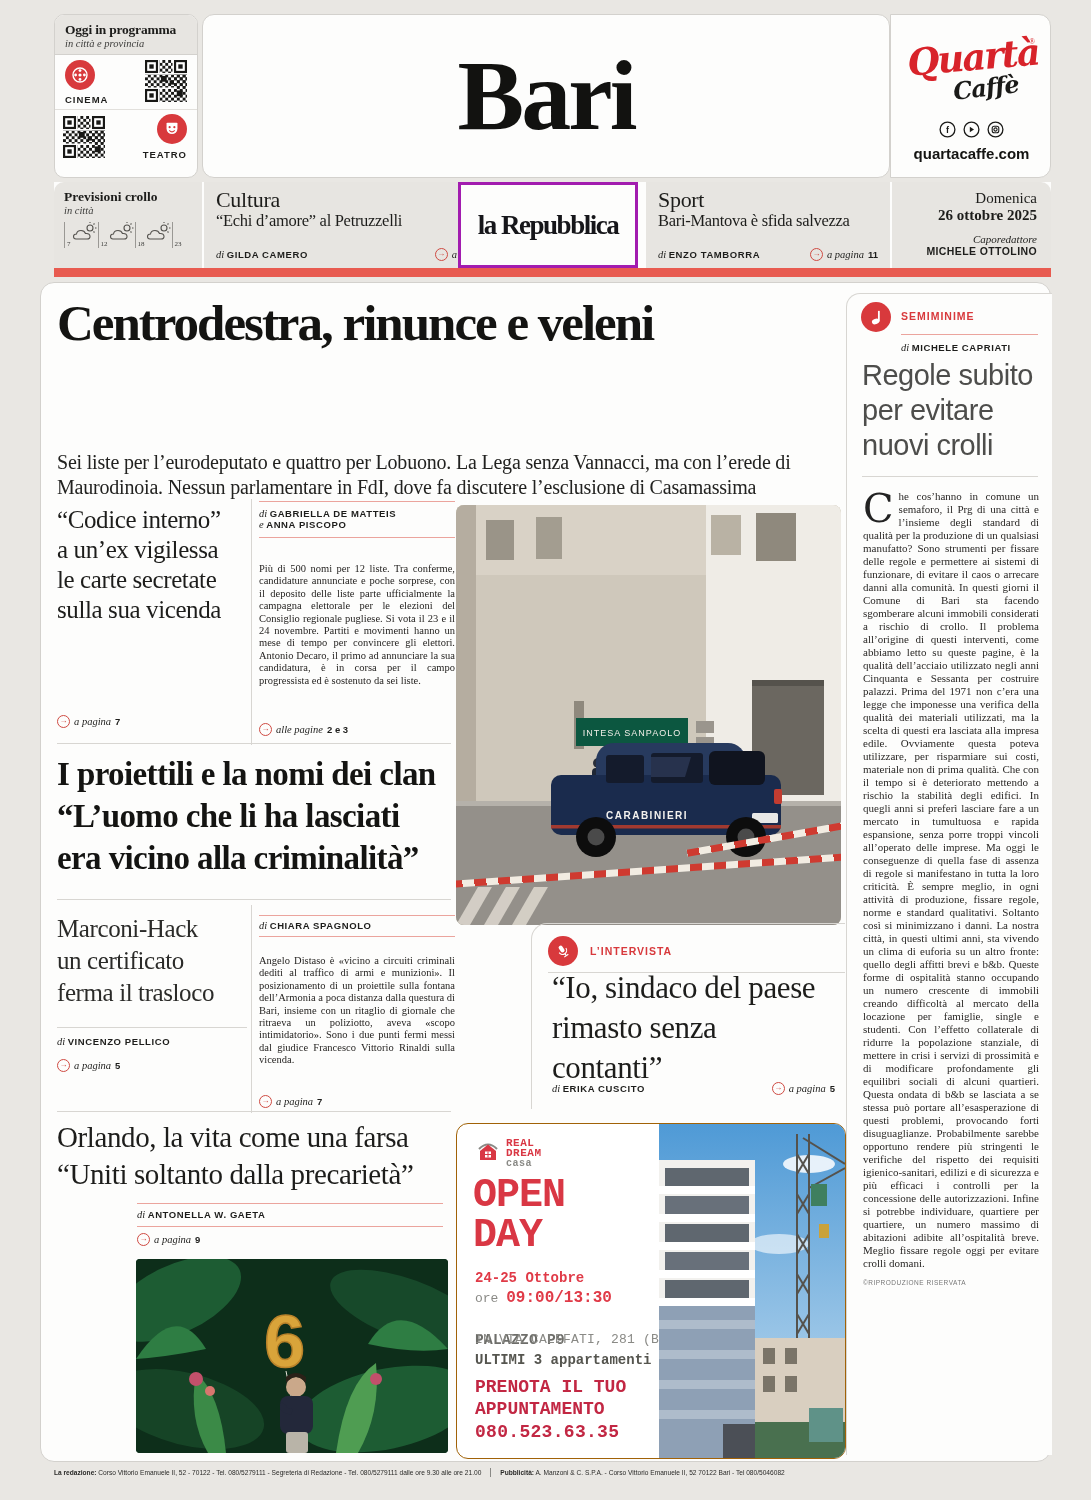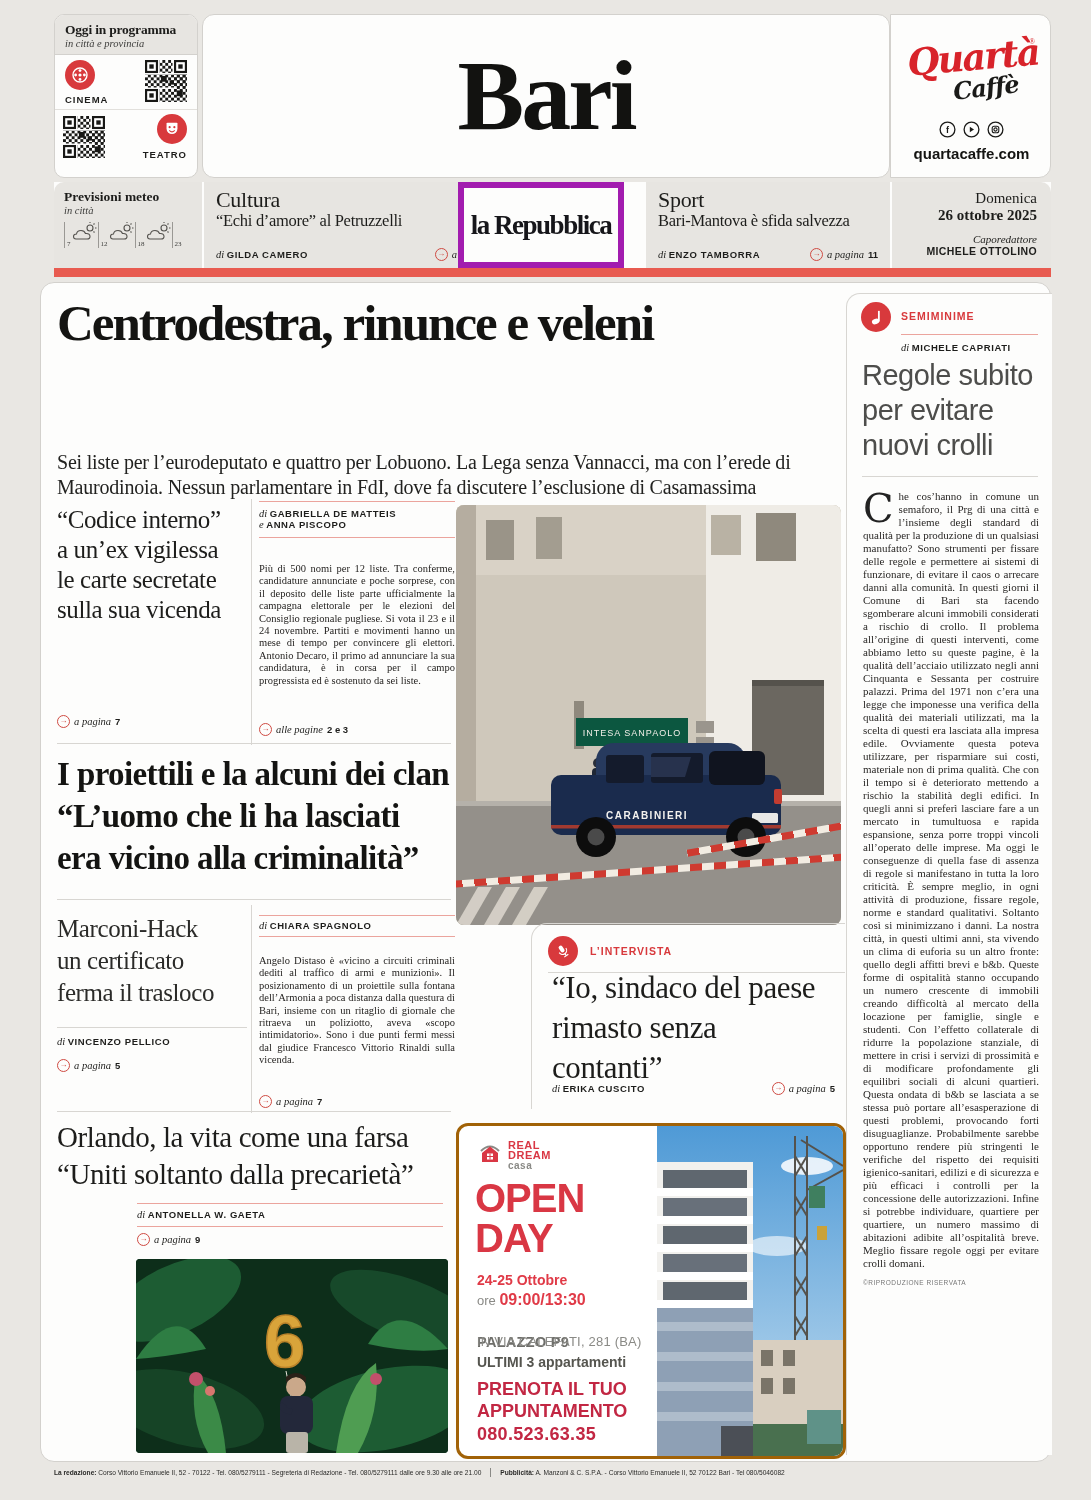--- a/index.html
+++ b/index.html
@@ -23,21 +23,21 @@
   .q-name{position:absolute;left:16px;top:20px;font-family:"DejaVu Serif",serif;font-style:italic;font-weight:bold;font-size:37px;color:#d8232a;transform:rotate(-5deg);letter-spacing:-2px;}
   .q-sub{position:absolute;left:62px;top:58px;font-family:"DejaVu Serif",serif;font-style:italic;font-weight:bold;font-size:24px;color:#1a1a18;transform:rotate(-7deg);letter-spacing:-1px;}
   .q-reg{position:absolute;left:138px;top:22px;font-size:8px;color:#d8232a;}
   .q-social{position:absolute;left:0;top:106px;width:161px;display:flex;justify-content:center;gap:7px;}
   .q-web{position:absolute;left:0;top:130px;width:161px;text-align:center;font-family:"Liberation Sans",sans-serif;font-weight:bold;font-size:15px;color:#141412;}
   
   .strip-bg{left:54px;top:182px;width:997px;height:86px;background:#fdfdfc;}
   .strip-box{position:absolute;top:0;height:86px;background:#e7e5e1;box-sizing:border-box;}
   .sb-meteo{left:0;width:148px;border-radius:10px 0 0 0;padding:7px 10px;}
   .sb-cultura{left:150px;width:306px;padding:6px 12px;}
-  .sb-rep{left:404px;width:166px;background:#fdfdfc;border:6px solid #a21caf;display:flex;align-items:center;justify-content:center;}
+  .sb-rep{left:404px;width:180px;background:#fdfdfc;border:3px solid #a21caf;display:flex;align-items:center;justify-content:center;}
   .sb-sport{left:592px;width:244px;padding:6px 12px;}
   .sb-date{left:838px;width:159px;border-radius:0 10px 0 0;padding:8px 14px;text-align:right;box-sizing:border-box;}
   .sec-name{font-size:22px;color:#1d1d1b;letter-spacing:-.3px;line-height:1.05;}
   .sec-title{font-size:16.5px;color:#1d1d1b;letter-spacing:-.3px;line-height:1.15;margin-top:1px;}
   .sec-foot{position:absolute;left:12px;right:12px;bottom:7px;display:flex;justify-content:space-between;align-items:center;}
   .byline{font-size:10px;color:#1d1d1b;}
   .byline i{font-size:10.5px;}
   .byline b{font-family:"Liberation Sans",sans-serif;font-size:9.5px;letter-spacing:.6px;}
   .pr{display:flex;align-items:center;gap:4px;font-size:10.5px;font-style:italic;color:#1d1d1b;}
   .pr-ico{width:11px;height:11px;border:1px solid #cf4a42;border-radius:50%;color:#cf4a42;font-style:normal;font-size:8px;line-height:10px;text-align:center;flex:0 0 auto;}
@@ -86,21 +86,21 @@
   .int-ico{position:absolute;left:16px;top:12px;width:30px;height:30px;}
   .int-label{position:absolute;left:58px;top:21px;font-family:"Liberation Sans",sans-serif;font-weight:bold;font-size:10.5px;letter-spacing:1px;color:#d8393c;}
   .int-rule{position:absolute;left:16px;right:0;top:48px;height:1px;background:#d8d6d2;}
   .int-hl{position:absolute;left:20px;top:44px;width:280px;font-size:31px;line-height:40px;text-align:left;}
   .int-foot{position:absolute;left:20px;right:10px;bottom:14px;display:flex;justify-content:space-between;align-items:center;}
   
   .photo1{position:absolute;left:415px;top:222px;width:385px;height:420px;border-radius:8px;overflow:hidden;background:#cfc8bb;}
   .tape{position:absolute;height:7px;background:repeating-linear-gradient(90deg,#cf3a30 0 12px,#f2ece2 12px 24px);}
   .photo2{position:absolute;left:95px;top:976px;width:312px;height:194px;border-radius:4px;overflow:hidden;background:#123b23;}
   
-  .ad-box{position:absolute;left:415px;top:840px;width:390px;height:336px;background:#fff;border:3px solid #a16207;border-radius:12px;box-sizing:border-box;overflow:hidden;font-family:Liberation Sans, sans-serif;}
+  .ad-box{position:absolute;left:415px;top:840px;width:390px;height:336px;background:#fff;border:1px solid #a16207;border-radius:12px;box-sizing:border-box;overflow:hidden;font-family:Liberation Mono, monospace;}
   .ad-photo{position:absolute;right:0;top:0;width:186px;height:334px;}
   .ad-logo{position:absolute;left:18px;top:14px;display:flex;gap:5px;align-items:flex-start;}
   .ad-logo-txt{font-weight:bold;font-size:11px;line-height:10px;color:#d93744;letter-spacing:.5px;}
   .ad-logo-txt .casa{color:#8a8a86;font-weight:bold;font-size:10px;}
   .ad-open{position:absolute;left:16px;top:52px;font-weight:800;font-size:40px;line-height:40px;color:#d93744;letter-spacing:-1px;}
   .ad-open span{display:block;}
   .ad-date{position:absolute;left:18px;top:146px;font-weight:bold;font-size:14px;color:#e03a47;}
   .ad-time{position:absolute;left:18px;top:165px;font-size:13px;color:#8a8a86;}
   .ad-time b{color:#e03a47;font-size:16px;}
   .ad-palazzo{position:absolute;left:18px;top:190px;font-weight:bold;font-size:14.5px;color:#6e6e6a;letter-spacing:.3px;margin-top:18px;}
@@ -217,21 +217,21 @@
             <circle cx="8.5" cy="8.5" r="7.4" fill="none" stroke="#1a1a18" stroke-width="1.3"></circle>
             <rect x="5.2" y="5.2" width="6.6" height="6.6" rx="2" fill="none" stroke="#1a1a18" stroke-width="1.1"></rect>
             <circle cx="8.5" cy="8.5" r="1.6" fill="none" stroke="#1a1a18" stroke-width="1.1"></circle>
           </svg></span>
     </div>
     <div class="q-web">quartacaffe.com</div>
   </div>
 
   <div class="abs strip-bg">
     <div class="strip-box sb-meteo">
-      <div class="met-title">Previsioni meteo</div>
+      <div class="met-title">Previsioni crollo</div>
       <div class="met-sub">in città</div>
       <div class="met-row">
         <span class="met-tick"></span>
           <span class="met-num">7</span>
         <span><svg width="26" height="22" viewBox="0 0 26 22">
               <use href="#cloudsun"></use>
             </svg></span>
         <span class="met-tick"></span>
           <span class="met-num">12</span>
         <span><svg width="26" height="22" viewBox="0 0 26 22">
@@ -318,21 +318,21 @@
       </div>
     </div>
     <div class="body-text" style="position:absolute;left:218px;top:280px;width:196px">Più di 500 nomi per 12 liste. Tra conferme, candidature annunciate e poche sorprese, con il deposito delle liste parte ufficialmente la campagna elettorale per le elezioni del Consiglio regionale pugliese. Si vota il 23 e il 24 novembre. Partiti e movimenti hanno un mese di tempo per convincere gli elettori. Antonio Decaro, il primo ad annunciare la sua candidatura, è in corsa per il campo progressista ed è sostenuto da sei liste.</div>
     <div class="pr" style="position:absolute;left:218px;top:440px">
       <span class="pr-ico">→</span>
         <span>alle pagine</span>
         <b>2 e 3</b>
     </div>
 
     <div class="proiettili-hl hl-serif" style="color:#141412">
-      <span>I proiettili e la alcuni dei clan</span>
+      <span>I proiettili e la nomi dei clan</span>
       <span>“L’uomo che li ha lasciati</span>
       <span>era vicino alla criminalità”</span>
     </div>
 
     <div class="marconi-hl hl-serif">
       <span>Marconi-Hack</span>
       <span>un certificato</span>
       <span>ferma il trasloco</span>
     </div>
     <div class="rule" style="left:16px;top:744px;width:190px"></div>

